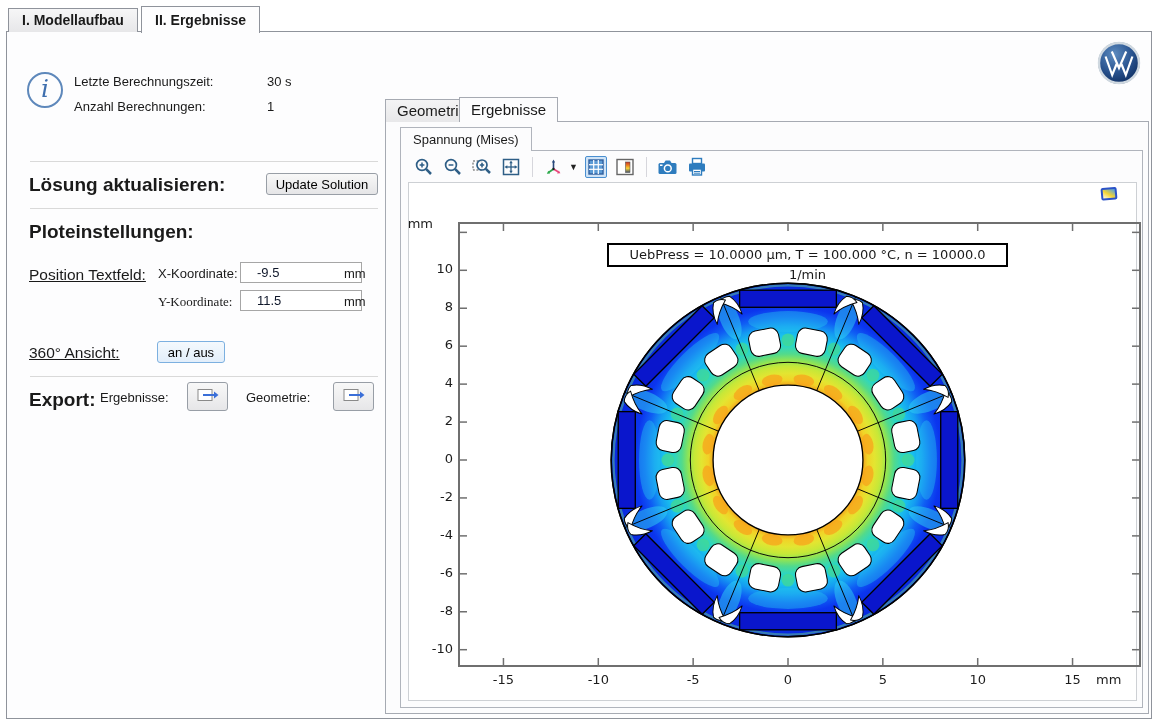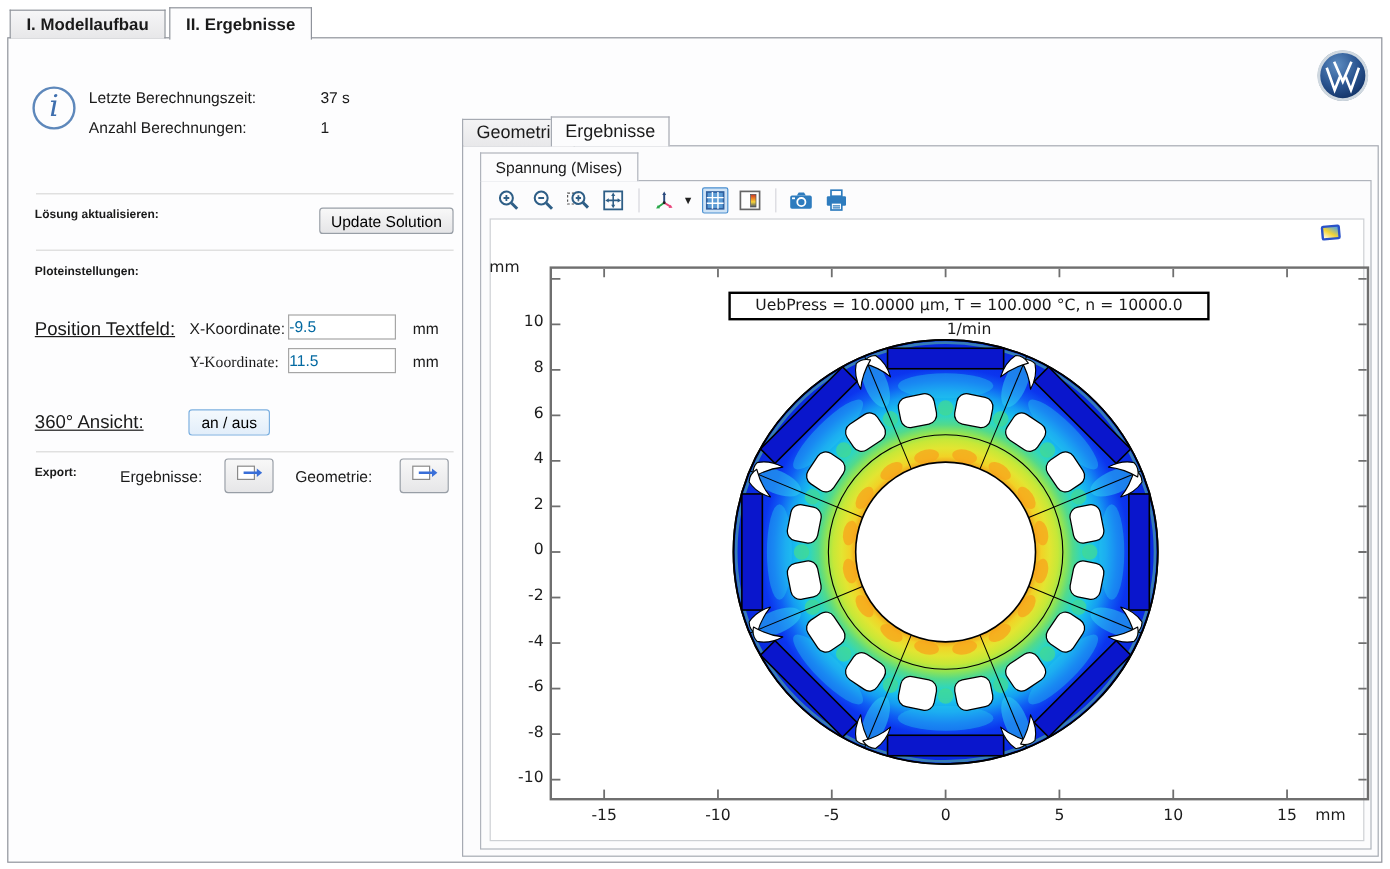--- a/index.html
+++ b/index.html
@@ -10,31 +10,31 @@
               border:1px solid #8f939b;background:#fdfdfe;}
   .top-tab{position:absolute;font-weight:bold;font-size:14px;line-height:23px;
            padding:0 13px;border:1px solid #8f939b;border-bottom:none;
            background:linear-gradient(#f6f6f7,#e7e7e9);cursor:default;}
   .top-tab.active{background:#fdfdfe;line-height:26px;z-index:5;}
   
   .info-circle{position:absolute;left:27px;top:72px;width:32px;height:32px;border:2px solid #5e88bb;
                border-radius:50%;color:#3f6fae;font-family:"DejaVu Serif",serif;font-style:italic;
                font-size:25px;text-align:center;line-height:30px;background:#fdfdfe;}
   .lbl{position:absolute;font-size:13px;white-space:nowrap;}
-  .heading{position:absolute;font-size:10px;font-weight:bold;white-space:nowrap;}
+  .heading{position:absolute;font-size:19px;font-weight:bold;white-space:nowrap;}
   .heading-u{position:absolute;font-size:15.5px;text-decoration:underline;white-space:nowrap;}
   .sep{position:absolute;left:30px;width:348px;height:1px;background:#d9d9d9;}
   .btn{position:absolute;font-size:13px;border:1px solid #989ea6;border-radius:3px;
        background:linear-gradient(#f8f8f8,#e5e5e7);text-align:center;cursor:pointer;
        font-family:"Liberation Sans",sans-serif;}
   .btn-blue{border:1px solid #7cb0e0;background:linear-gradient(#f4f9fd,#e2eefa);}
   .export-btn{position:absolute;width:39px;height:27px;border:1px solid #989ea6;border-radius:3px;
        background:linear-gradient(#f8f8f8,#e6e6e8);display:flex;align-items:center;justify-content:center;cursor:pointer;}
   .tin{position:absolute;width:88px;height:17px;border:1px solid #a6a6a6;font-size:13px;
-       padding:1px 0;font-family:"Liberation Sans",sans-serif;color:#0369a1;}
+       padding:1px 16px;font-family:"Liberation Sans",sans-serif;color:#0f172a;}
   
   .rp-box{position:absolute;left:385px;top:121px;width:762px;height:591px;
           border:1px solid #a6aab2;background:#fcfcfd;}
   .rp-tab{position:absolute;font-size:15px;line-height:22px;padding:0 11px;
           border:1px solid #a6aab2;border-bottom:none;
           background:linear-gradient(#f4f4f5,#e8e8ea);cursor:default;}
   .rp-tab.active{background:#fcfcfd;line-height:24px;z-index:6;}
   .inner-box{position:absolute;left:400px;top:150px;width:741px;height:556px;
              border:1px solid #b0b4bc;background:#fcfcfd;}
   .inner-tab{position:absolute;left:400px;top:127px;font-size:13px;line-height:23px;padding:0 12px;
@@ -64,21 +64,21 @@
 
 <div id="app">
 
   <div class="main-frame"></div>
 
   <div class="top-tab" style="left:8px;top:8px;">I. Modellaufbau</div>
   <div class="top-tab active" style="left:141px;top:6px;">II. Ergebnisse</div>
 
   <div class="info-circle">i</div>
   <div class="lbl" style="left:74px;top:74px;">Letzte Berechnungszeit:</div>
-  <div class="lbl" style="left:267px;top:74px;">37 s</div>
+  <div class="lbl" style="left:267px;top:74px;">30 s</div>
   <div class="lbl" style="left:74px;top:99px;">Anzahl Berechnungen:</div>
   <div class="lbl" style="left:267px;top:99px;">1</div>
 
   <div class="sep" style="top:161px;"></div>
   <div class="heading" style="left:29px;top:174px;">Lösung aktualisieren:</div>
   <button class="btn" style="left:266px;top:173px;width:112px;height:22px;">Update Solution</button>
 
   <div class="sep" style="top:208px;"></div>
   <div class="heading" style="left:29px;top:221px;">Ploteinstellungen:</div>
 

